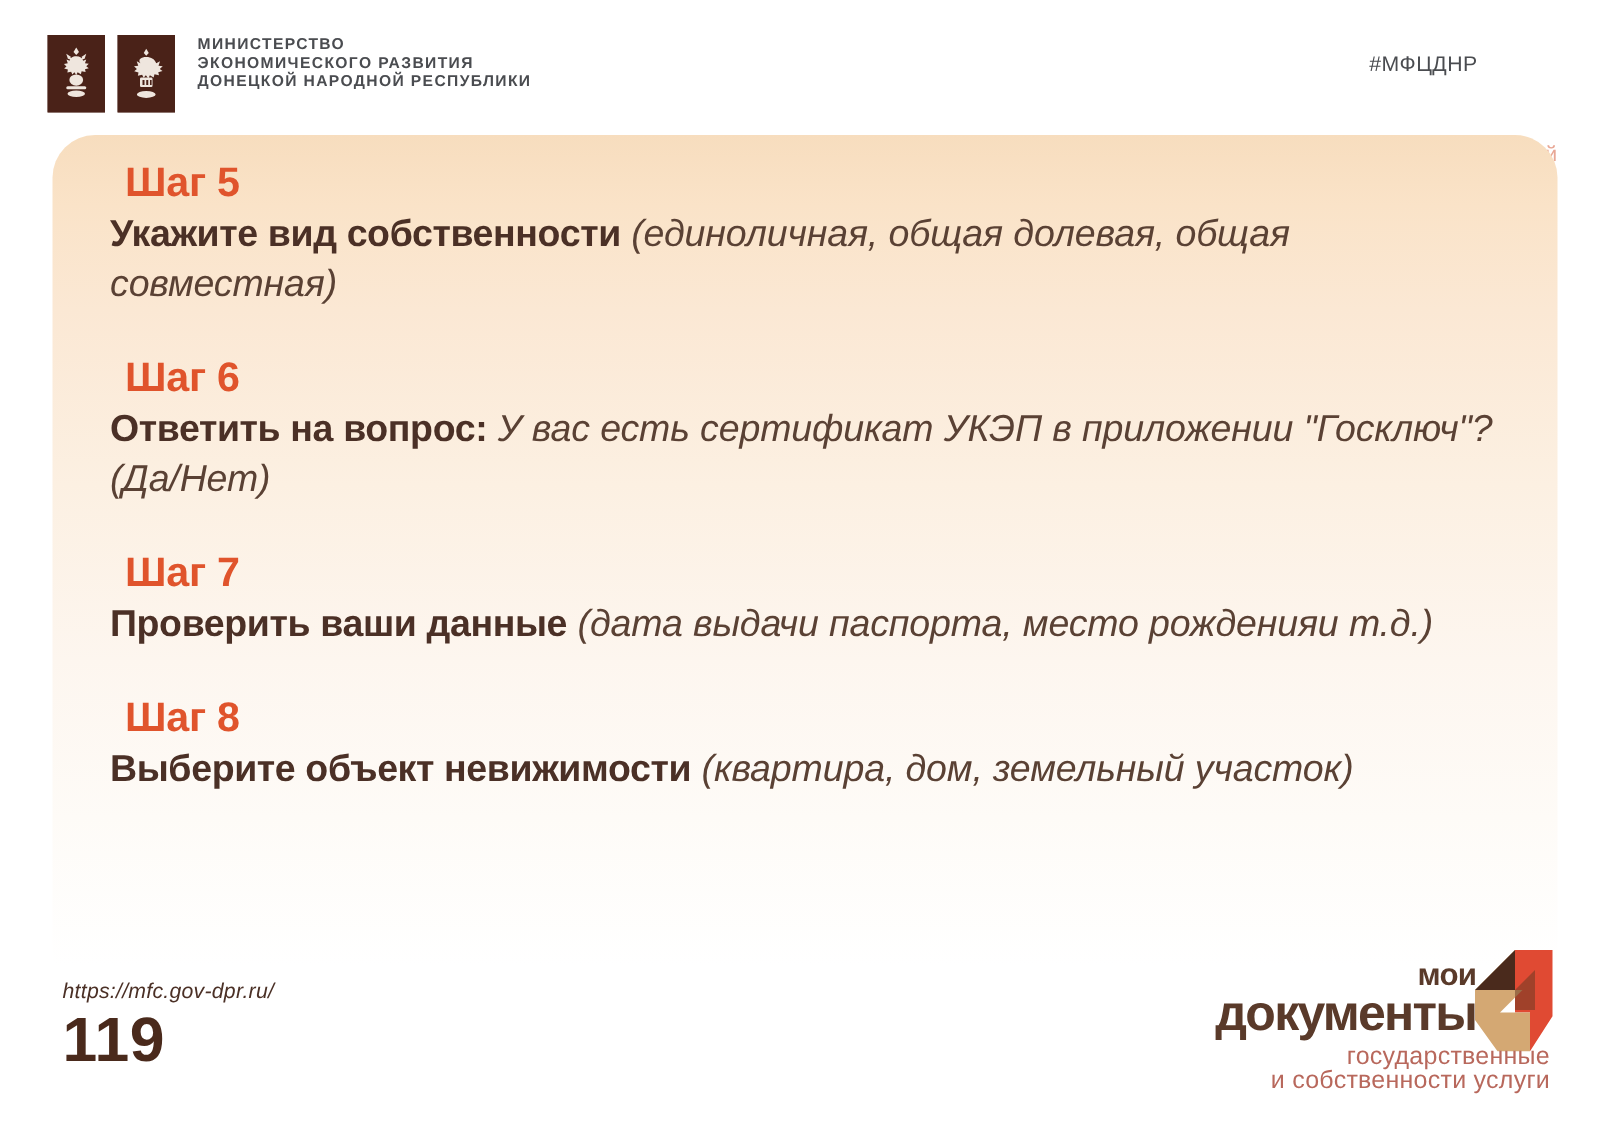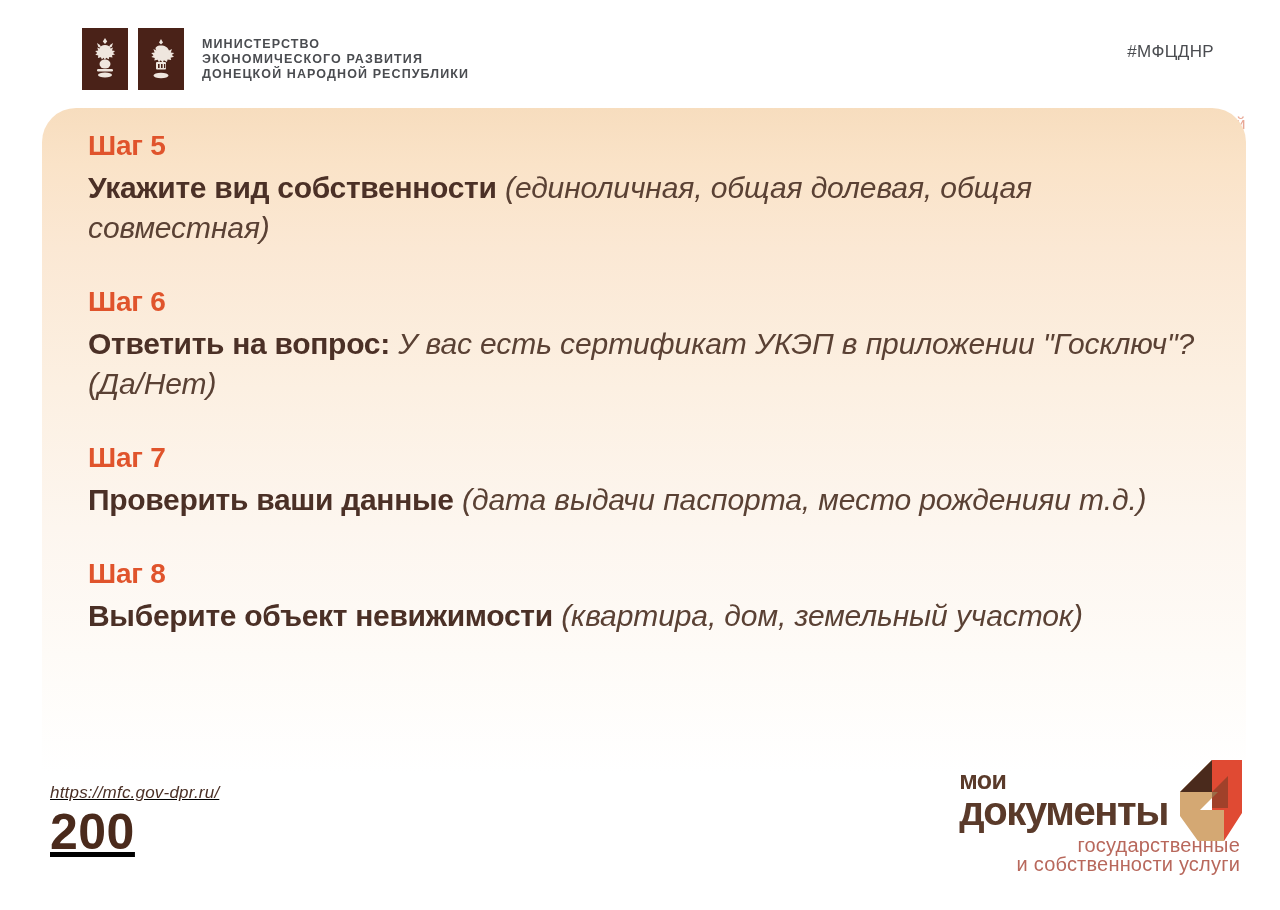--- a/index.html
+++ b/index.html
@@ -20,23 +20,22 @@
     position: absolute;
     top: 0; left: 0;
     width: 1280px;
     height: 108px;
   }
   .ministry-block {
     position: absolute;
     left: 38px;
     top: 28px;
     display: flex;
-    align-items: center;
+    align-items: flex-start;
     gap: 10px;
-    margin-left: 44px;
   }
   .emblem {
     width: 46px;
     height: 62px;
     background: #4a2218;
     position: relative;
     flex: 0 0 auto;
   }
   .emblem svg { display: block; }
   .ministry-text {
@@ -48,21 +47,21 @@
     letter-spacing: 1.1px;
     text-transform: uppercase;
     white-space: nowrap;
   }
   .ministry-text .l1 { font-size: 12.5px; }
 
   .hashtags {
     position: absolute;
     right: 34px;
     top: 40px;
-    text-align: center;
+    text-align: left;
     line-height: 24px;
   }
   .tag-main {
     color: #4a4c50;
     font-size: 17px;
     font-weight: 400;
     letter-spacing: 0.4px;
   }
   .tag-sub {
     color: #e8a795;
@@ -95,25 +94,26 @@
     position: absolute;
     left: 46px;
     top: 18px;
     right: 20px;
   }
   .step { margin-bottom: 34px; }
   .step:last-child { margin-bottom: 0; }
 
   .step-label {
     color: #e0542c;
-    font-size: 28px;
+    font-size: 33px;
     font-weight: 700;
     line-height: 40px;
     letter-spacing: -0.2px;
     margin-bottom: 2px;
+    margin-left: 12px;
   }
   .step-body {
     font-size: 30px;
     line-height: 40px;
     color: #4b3026;
     max-width: 1110px;
   }
   .step-body .b {
     font-weight: 700;
     color: #4b3026;
@@ -124,21 +124,20 @@
     font-weight: 400;
     color: #5a4134;
     letter-spacing: -0.1px;
   }
 
   
   .footer-left {
     position: absolute;
     left: 50px;
     top: 783px;
-    text-decoration: underline;
   }
   .site-url {
     font-style: italic;
     font-size: 17px;
     color: #4b3026;
     letter-spacing: 0.2px;
   }
   .page-num {
     font-size: 50px;
     font-weight: 700;
@@ -157,22 +156,23 @@
   }
   .mydocs-mark {
     position: absolute;
     right: 0px;
     top: 0px;
     width: 74px;
     height: 86px;
   }
   .mydocs-words {
     position: absolute;
-    right: 78px;
+    right: 65px;
     top: 10px;
+    text-align: right;
     line-height: 1;
   }
   .w-moi {
     color: #5a3a2a;
     font-size: 25px;
     font-weight: 700;
     letter-spacing: -0.6px;
     display: block;
     margin-bottom: -2px;
   }
@@ -267,21 +267,21 @@
     <div class="step">
       <div class="step-label">Шаг 8</div>
       <div class="step-body"><span class="b">Выберите объект невижимости</span> <span class="i">(квартира, дом, земельный участок)</span></div>
     </div>
 
   </div>
 </div>
 
 <div class="footer-left">
   <div class="site-url">https://mfc.gov-dpr.ru/</div>
-  <div class="page-num">200</div>
+  <div class="page-num">119</div>
 </div>
 
 <div class="mydocs-logo">
 
   <div class="mydocs-words">
     <span class="w-moi">мои</span>
     <span class="w-dok">документы</span>
   </div>
 
   <div class="mydocs-mark">

